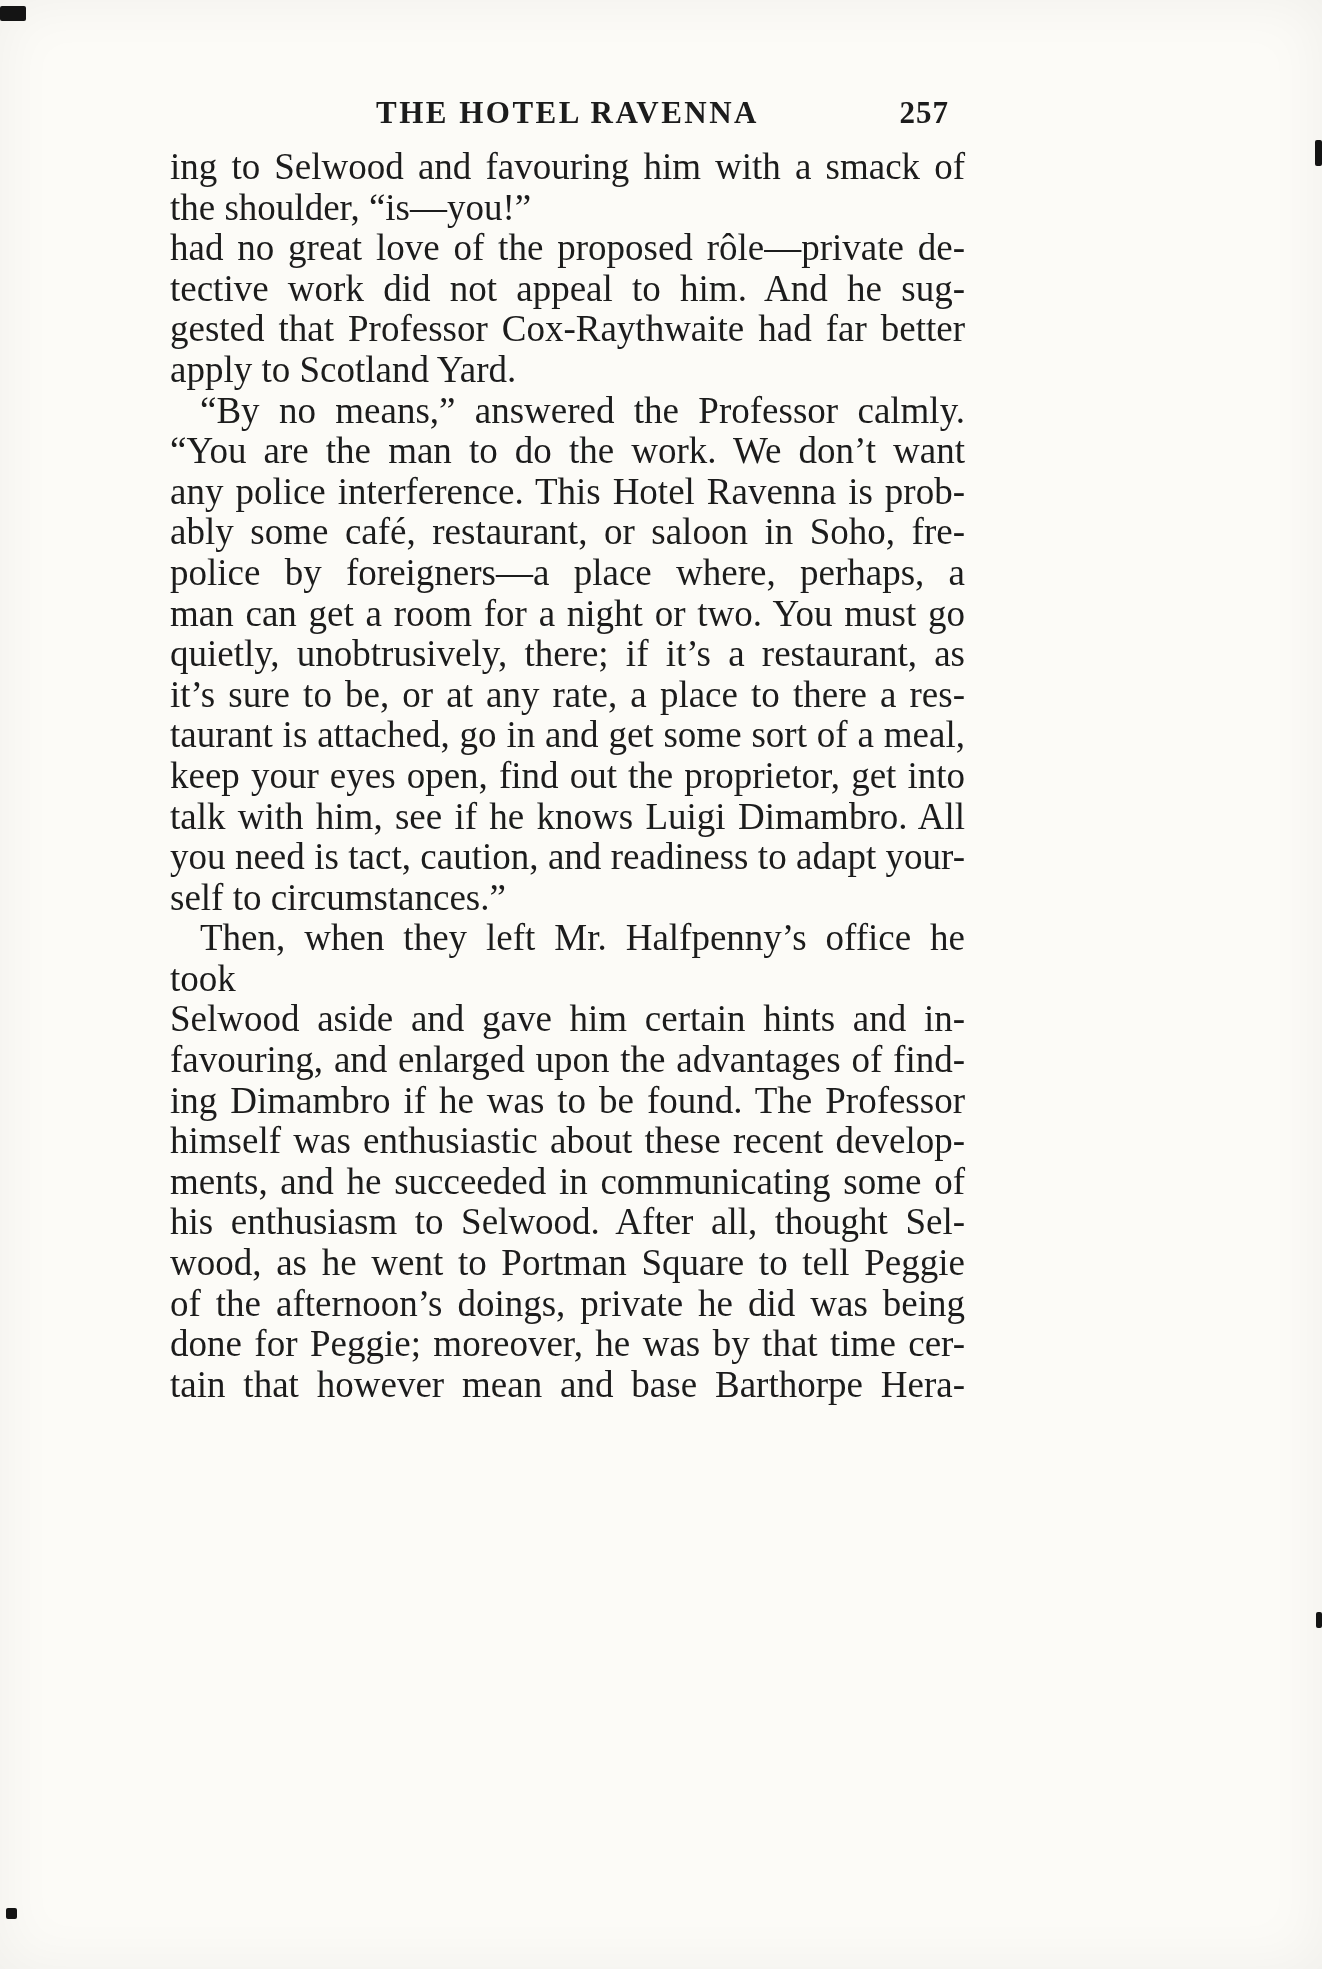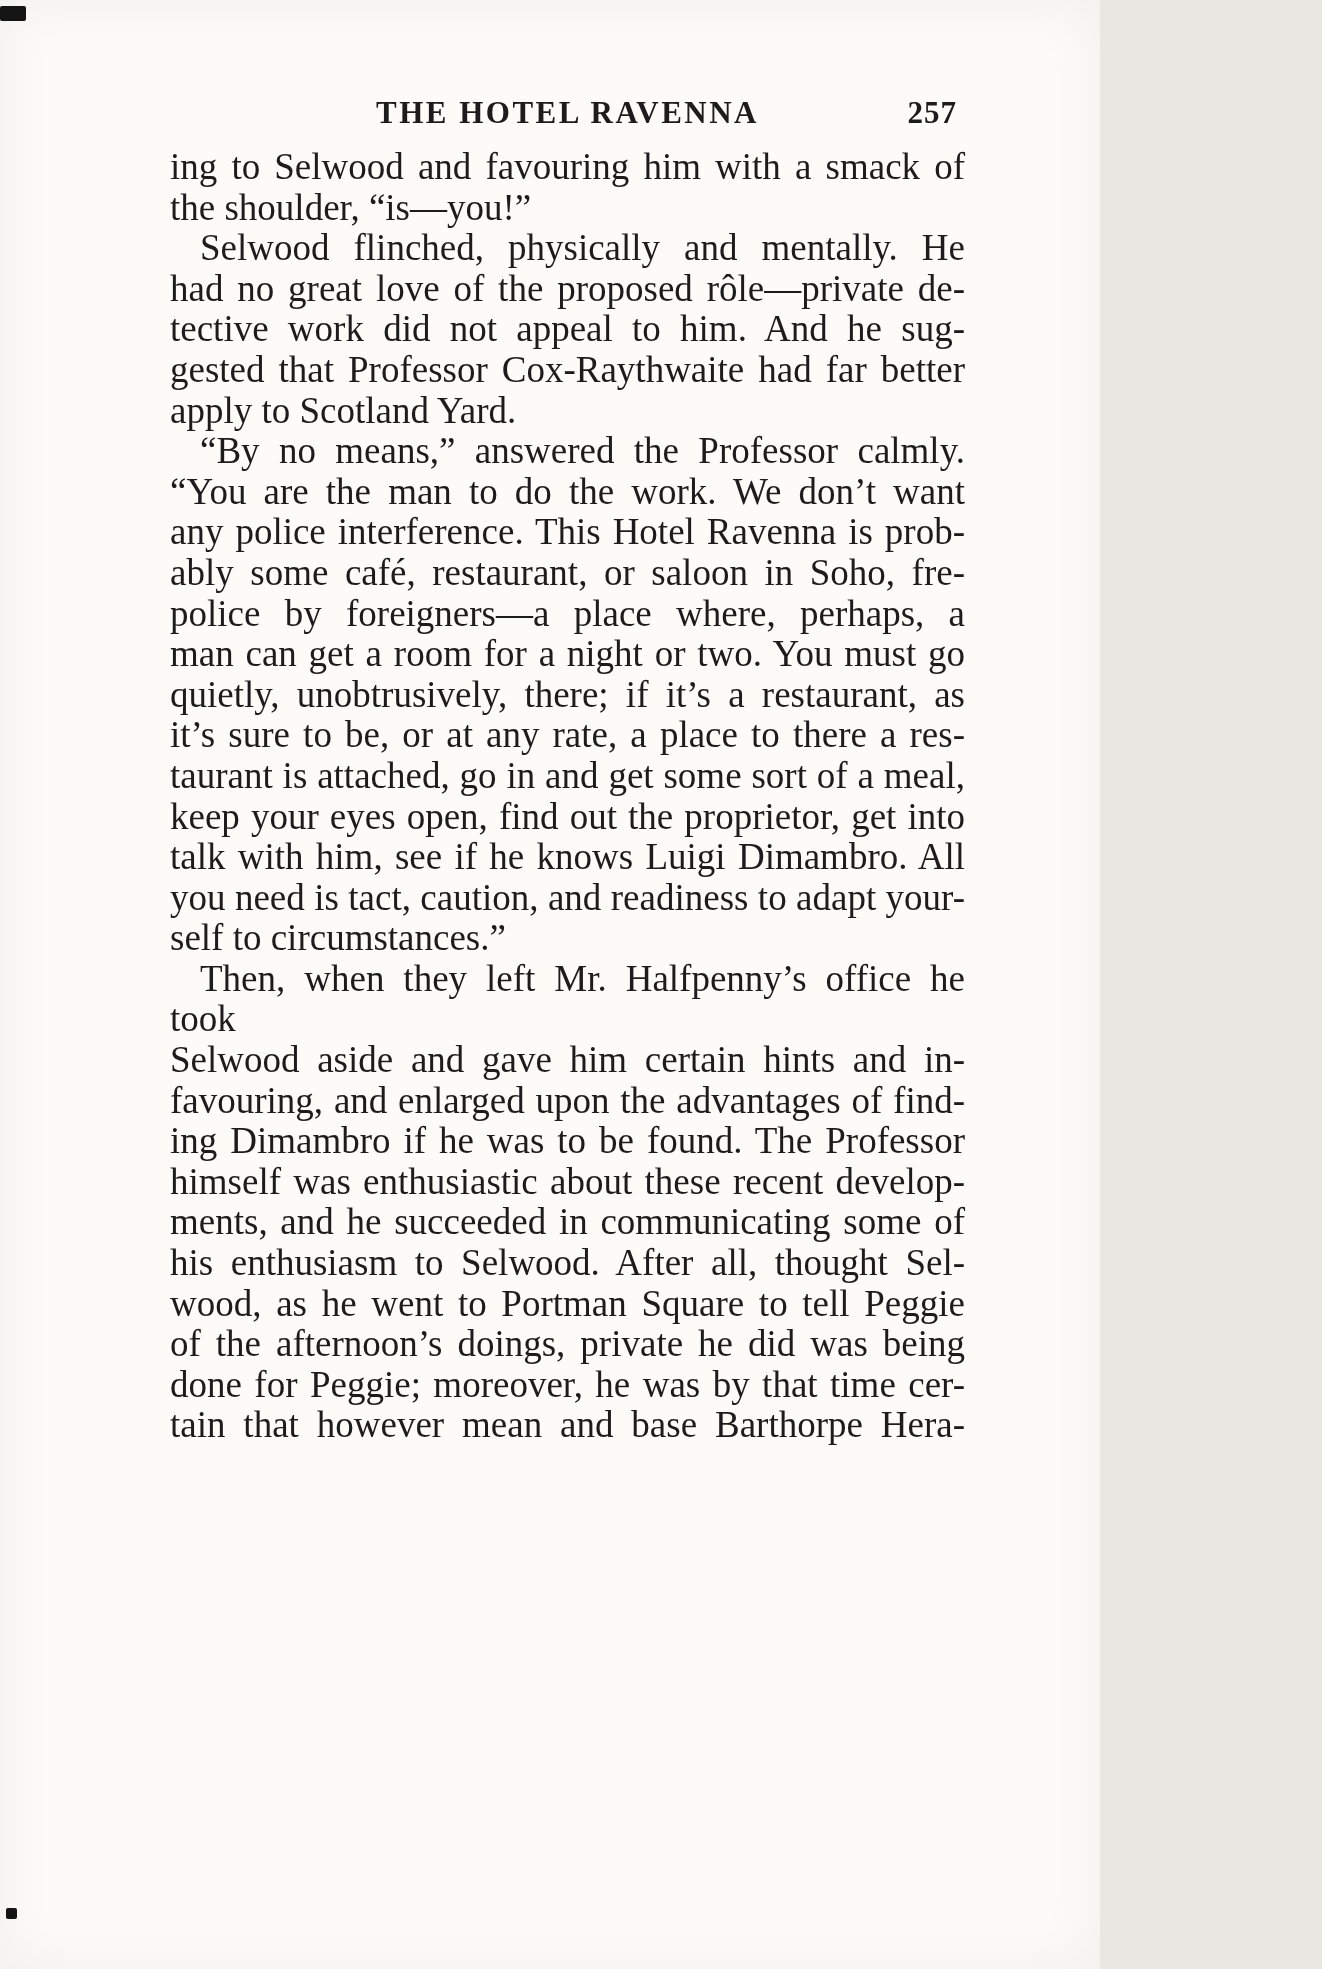--- a/index.html
+++ b/index.html
@@ -1,20 +1,20 @@
 <!DOCTYPE html>
 <html><head>
 <meta charset="utf-8">
 <style>
   html, body { margin: 0; padding: 0; }
   body { background: #e9e7e2; }
 
   .page {
     position: relative;
-    width: 1100px;
+    width: 1322px;
     height: 1969px;
     background: #fcfbf7;
     font-family: "Liberation Serif", "DejaVu Serif", serif;
     color: #1c1c1c;
     overflow: hidden;
     box-shadow: inset 0 0 60px rgba(0,0,0,0.05);
   }
 
   .header {
     position: absolute;
@@ -23,21 +23,21 @@
     width: 795px;
     text-align: center;
     font-weight: 700;
     font-size: 31px;
     letter-spacing: 2.5px;
     white-space: nowrap;
   }
 
   .page-number {
     position: absolute;
-    right: 8px;
+    right: 16px;
     top: 0;
     letter-spacing: 1px;
     margin-left: 24px;
   }
 
   .text-block {
     position: absolute;
     top: 147px;
     left: 170px;
     width: 795px;
@@ -64,21 +64,20 @@
 <div class="page">
 
   <div class="header">
     <span>THE HOTEL RAVENNA</span>
     <span class="page-number">257</span>
   </div>
 
   <div class="text-block">
       <div class="line">ing to Selwood and favouring him with a smack of</div>
       <div class="line no-stretch">the shoulder, “is—you!”</div>
-      <div class="line indent">Selwood flinched, physically and mentally. He</div>
       <div class="line">had no great love of the proposed rôle—private de-</div>
       <div class="line">tective work did not appeal to him. And he sug-</div>
       <div class="line">gested that Professor Cox-Raythwaite had far better</div>
       <div class="line no-stretch">apply to Scotland Yard.</div>
       <div class="line indent">“By no means,” answered the Professor calmly.</div>
       <div class="line">“You are the man to do the work. We don’t want</div>
       <div class="line">any police interference. This Hotel Ravenna is prob-</div>
       <div class="line">ably some café, restaurant, or saloon in Soho, fre-</div>
       <div class="line">police by foreigners—a place where, perhaps, a</div>
       <div class="line">man can get a room for a night or two. You must go</div>

